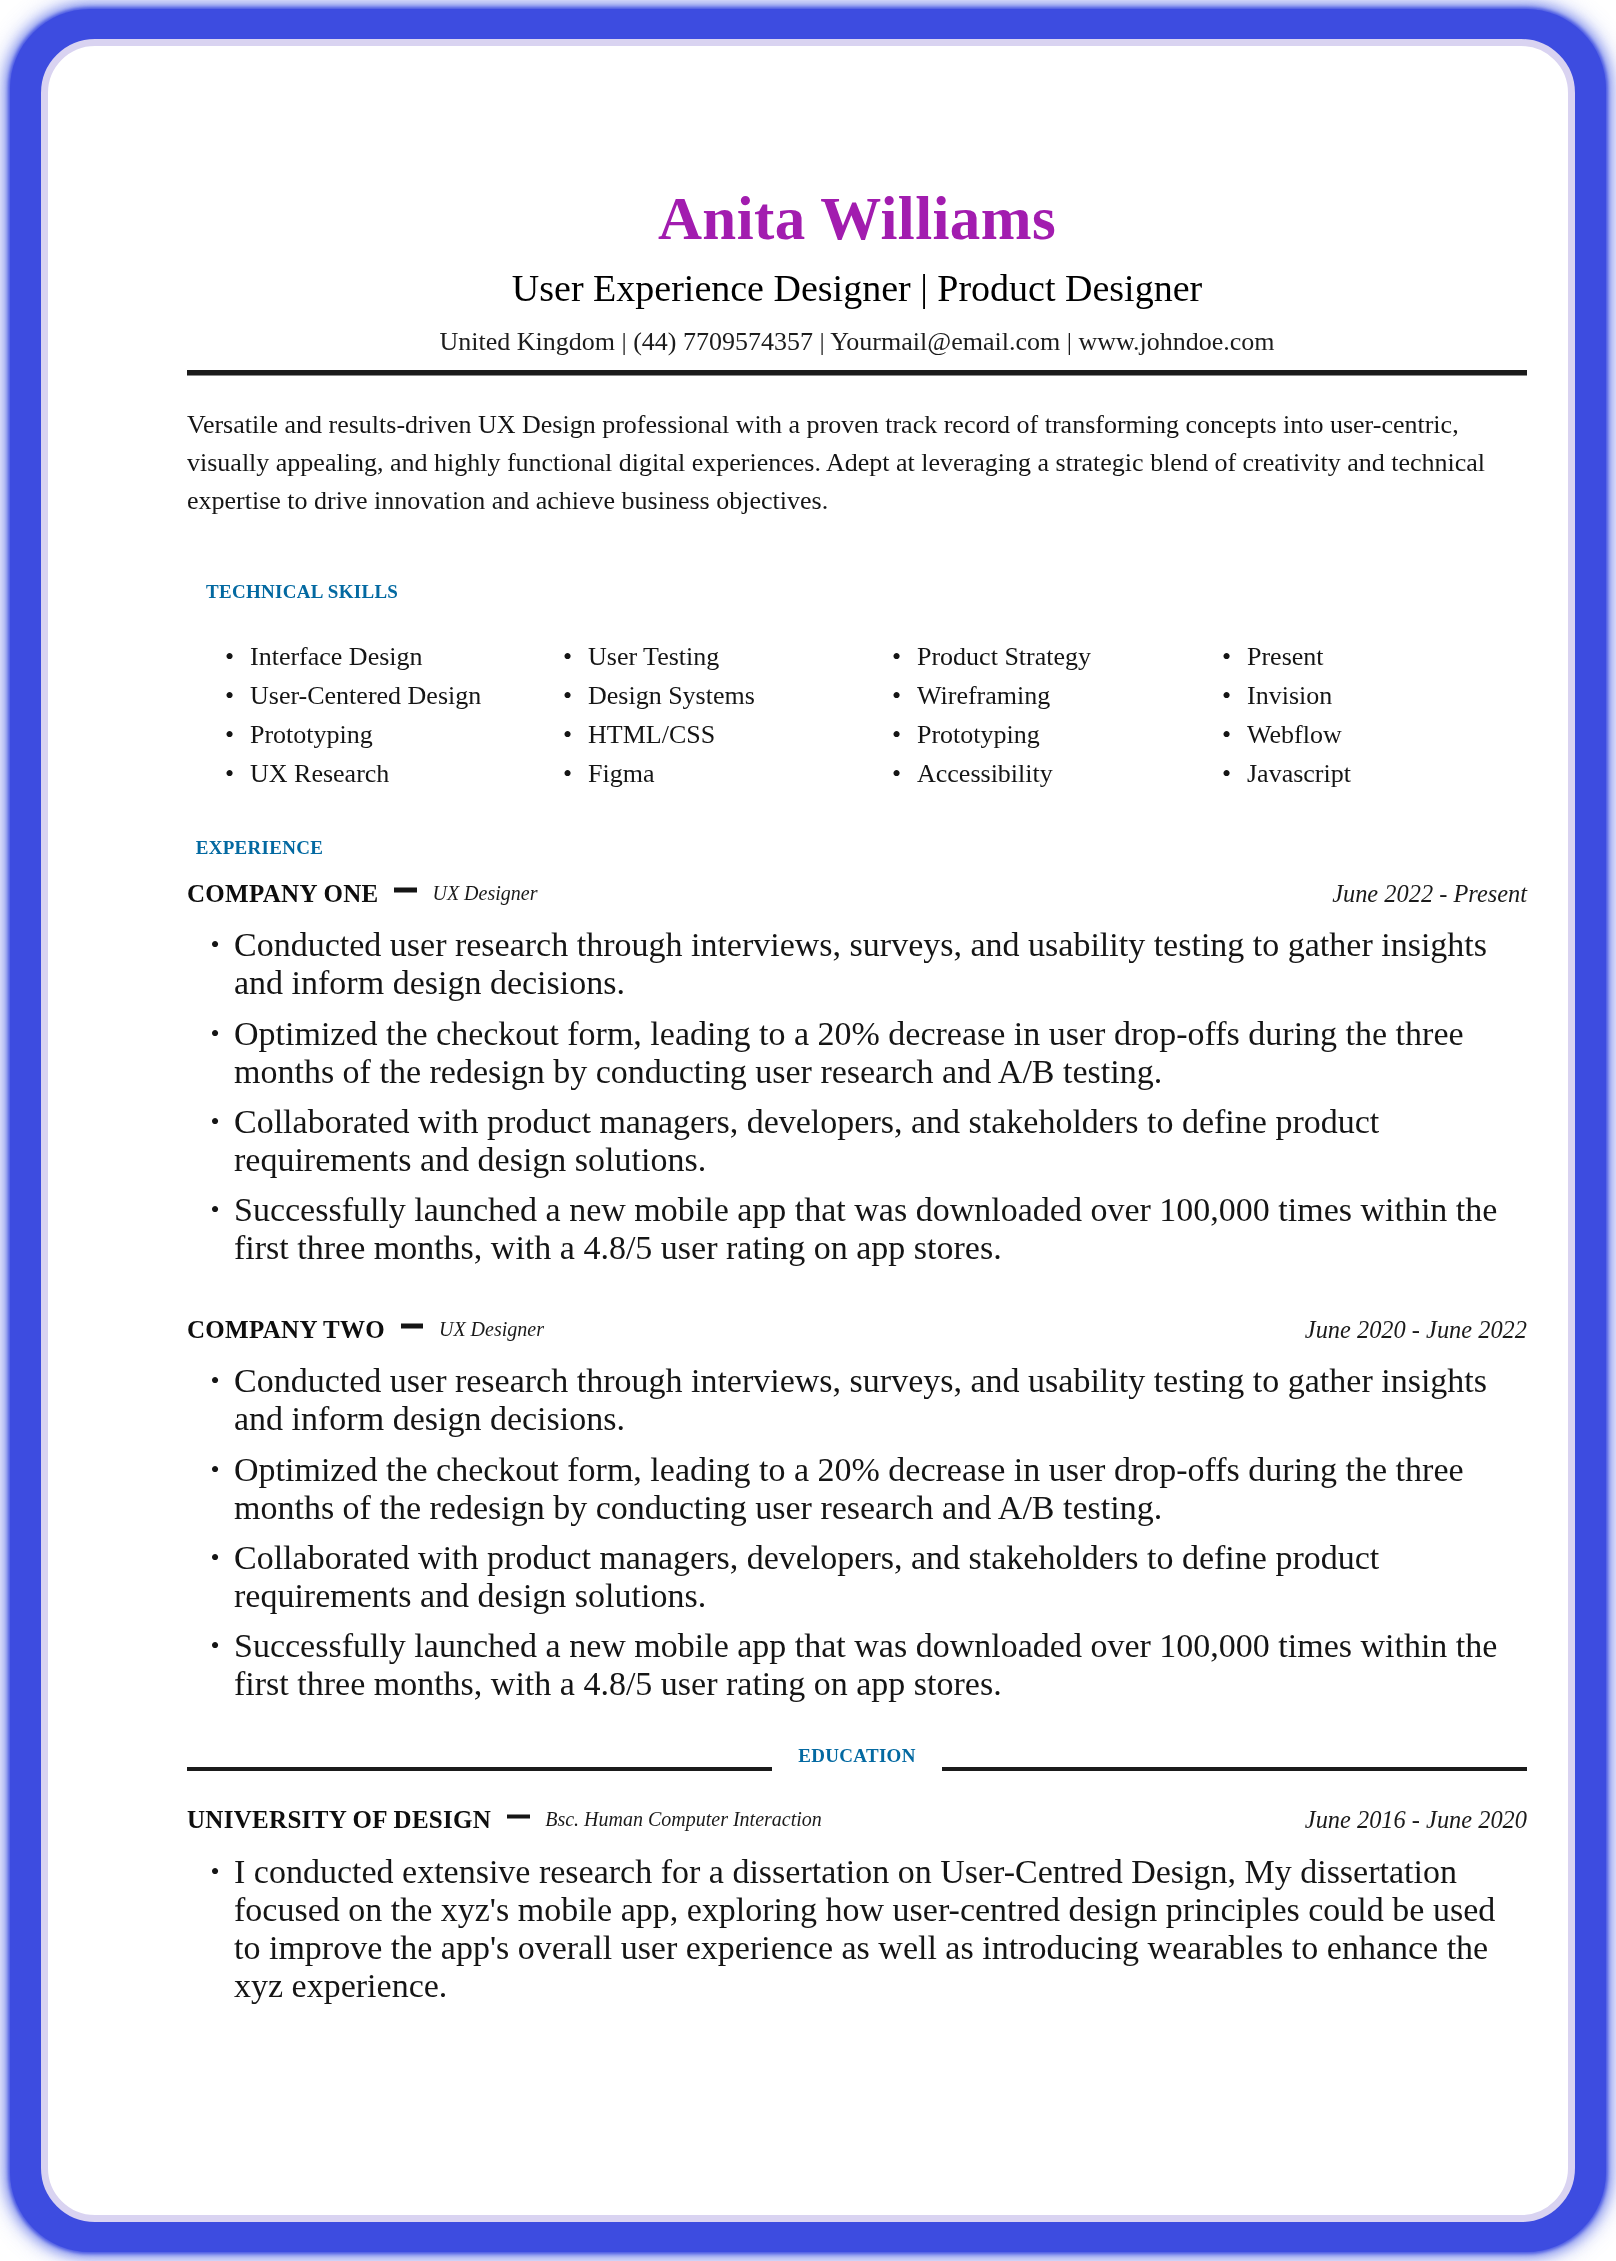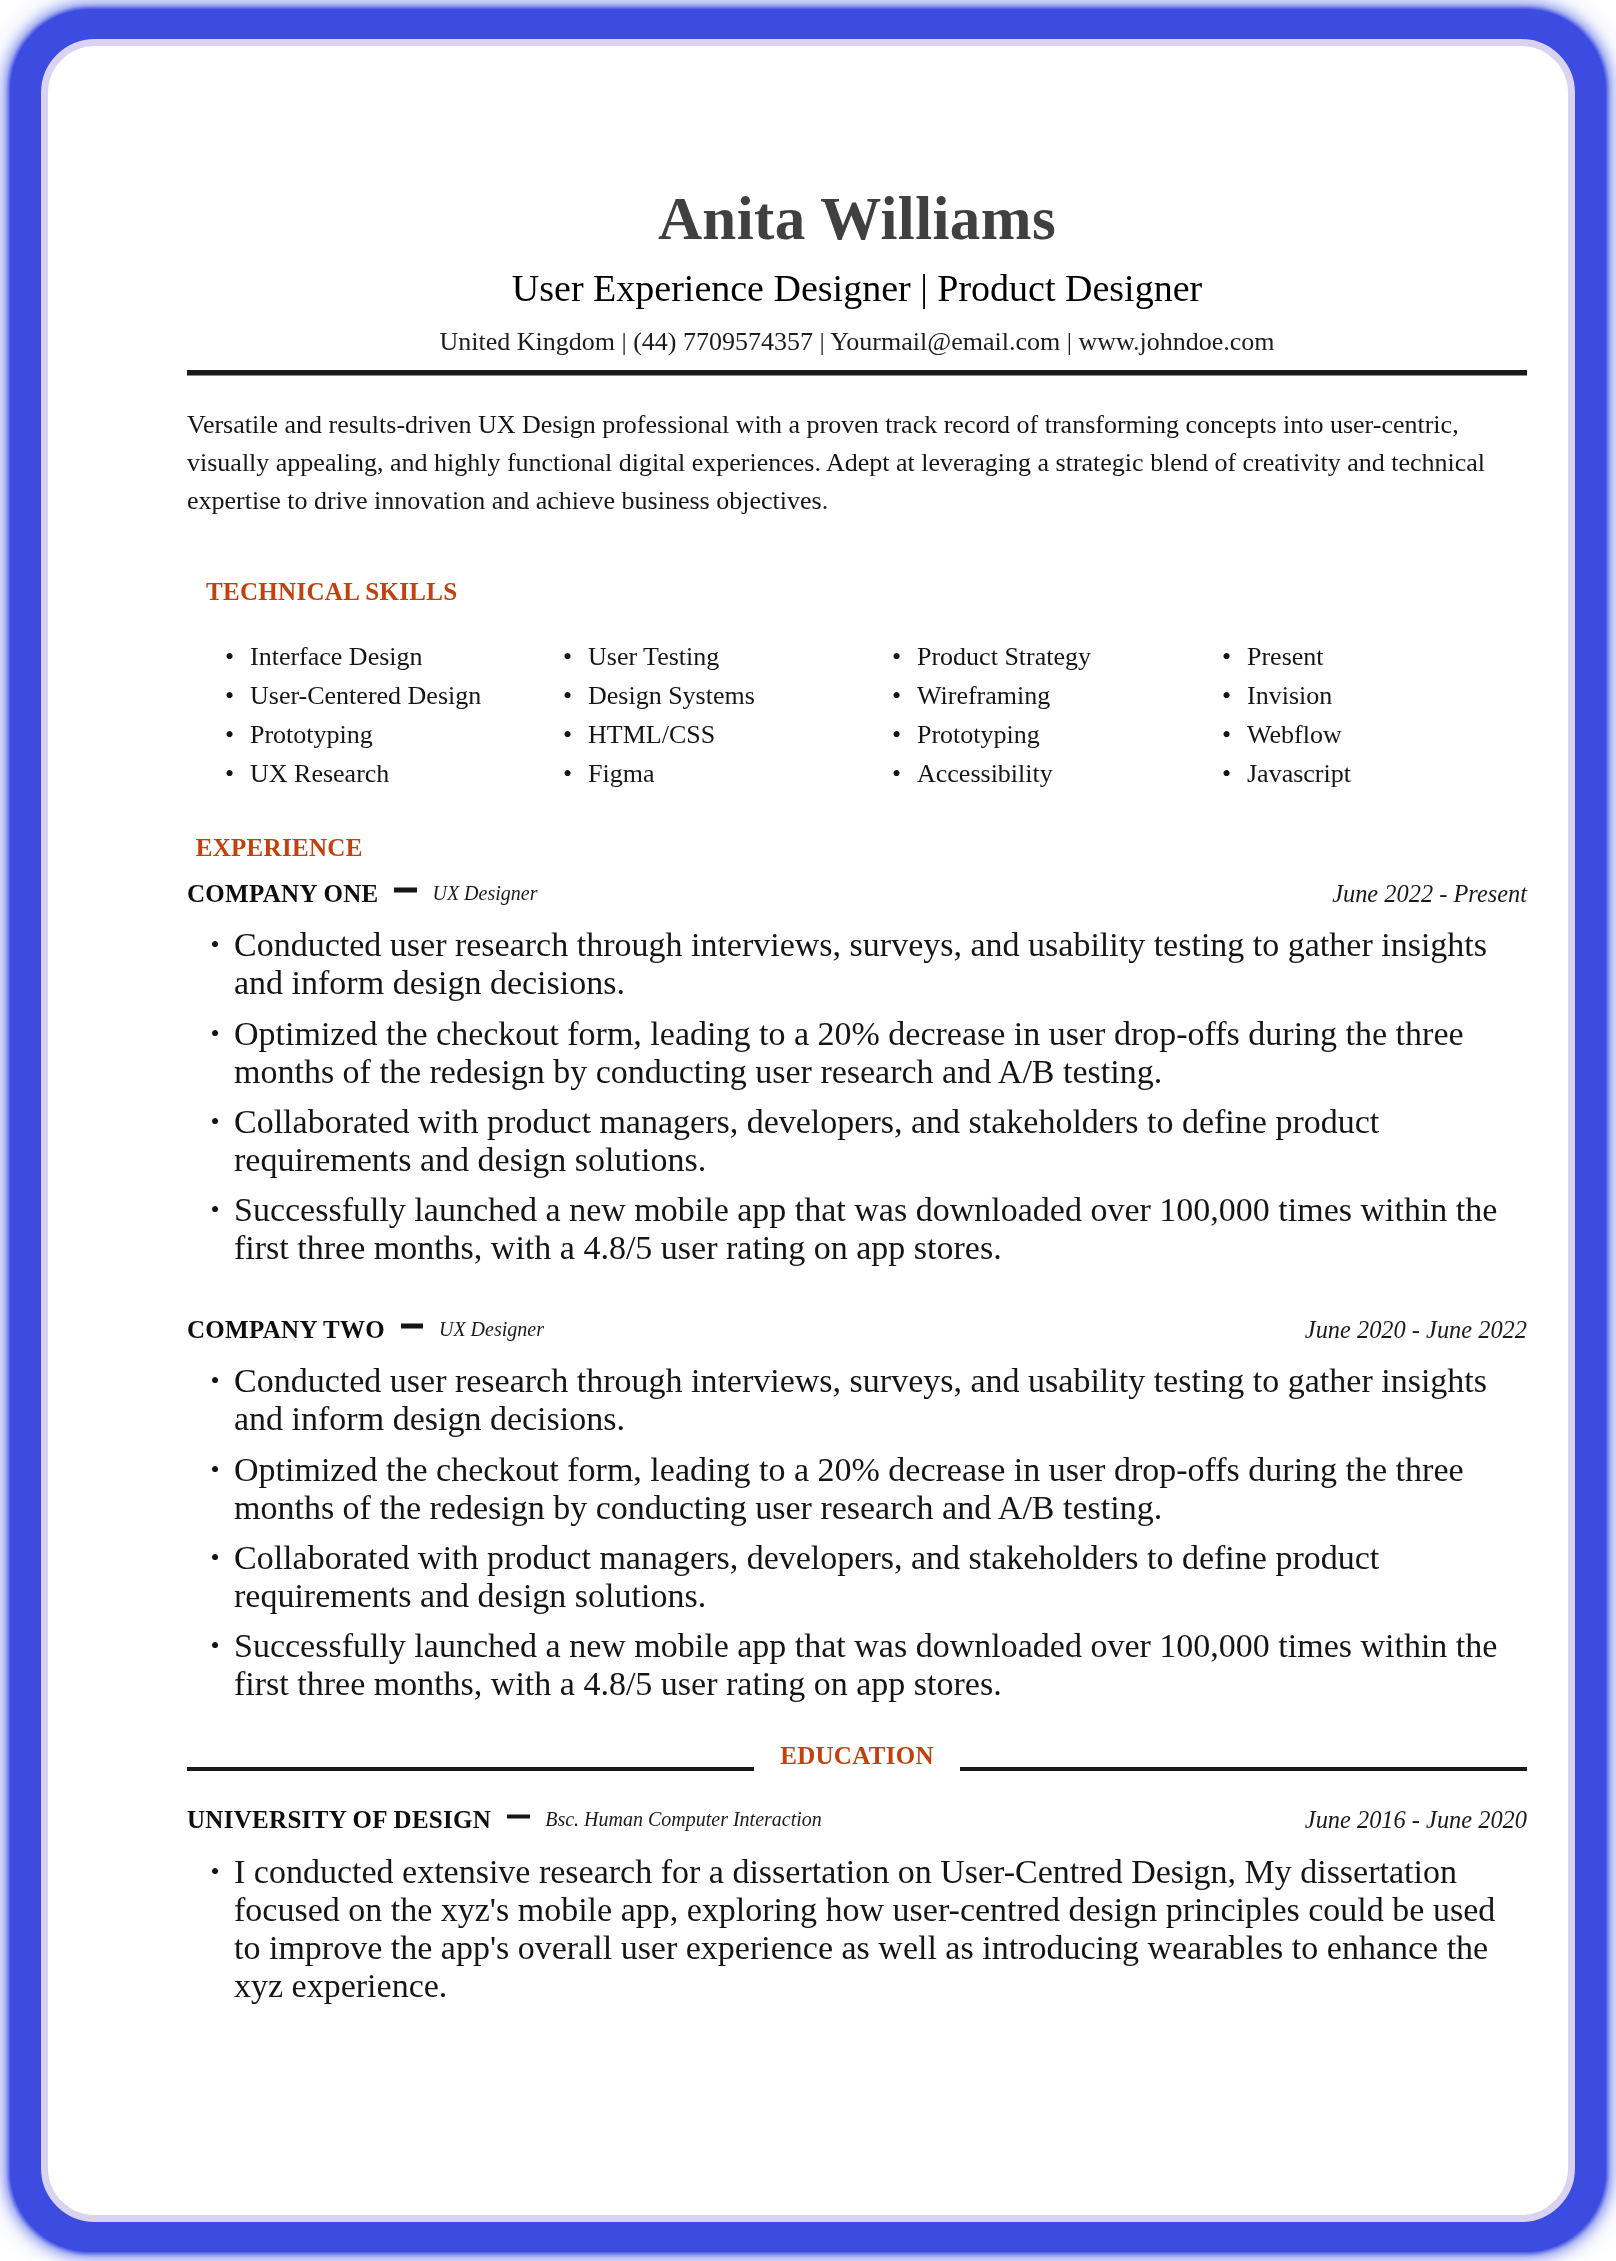--- a/index.html
+++ b/index.html
@@ -20,38 +20,38 @@
     box-sizing:border-box;
   }
   
   .content{
     position:absolute;left:139px;top:0;width:1340px;
   }
   h1,h2,p,ul{margin:0;padding:0;}
   
   .name{
     margin-top:139px;text-align:center;font-size:61px;font-weight:bold;
-    line-height:1.1;color:#404040;letter-spacing:0.4px;
+    line-height:1.1;color:#a21caf;letter-spacing:0.4px;
   }
   .title{
     margin-top:14px;text-align:center;font-size:38px;color:#000000;line-height:1.2;
   }
   .contact{
     margin-top:14px;text-align:center;font-size:26px;color:#1c1c1c;line-height:1.2;
   }
   .rule{
     margin-top:13px;height:5.2px;background:#1b1b1b;border-bottom:1.7px solid #8a8a8a;
   }
   
   .summary{
     margin-top:30px;font-size:26px;line-height:38px;color:#151515;
   }
   
   .section-heading{
-    font-size:25px;font-weight:bold;color:#c2410c;line-height:30.5px;letter-spacing:0.3px;
+    font-size:19px;font-weight:bold;color:#0369a1;line-height:30.5px;letter-spacing:0.3px;
   }
   .skills-heading{margin-top:57px;padding-left:19px;}
   .experience-heading{margin-top:40px;padding-left:8.7px;}
   
   .skills-grid{
     margin-top:29px;display:grid;grid-template-columns:338px 329px 330px 306px;
     row-gap:0;
   }
   .skill{
     position:relative;padding-left:63px;font-size:26px;line-height:39px;color:#151515;

